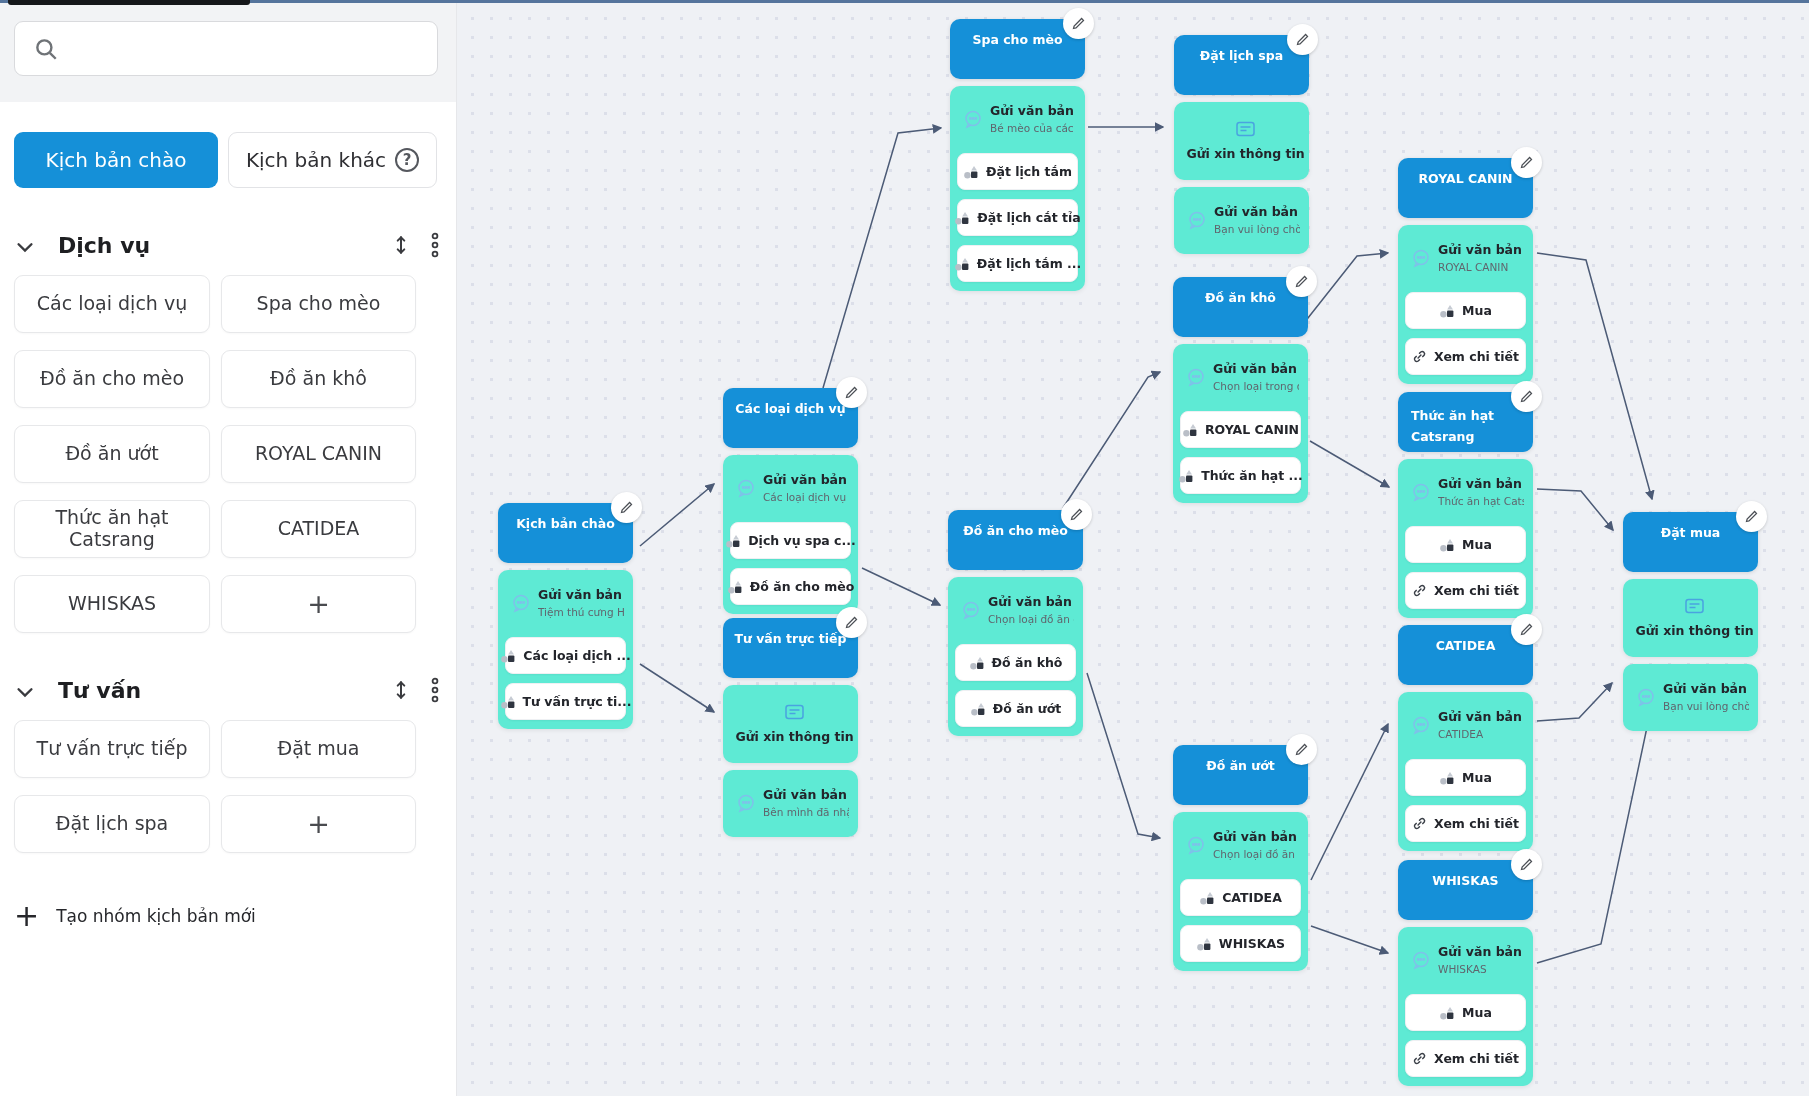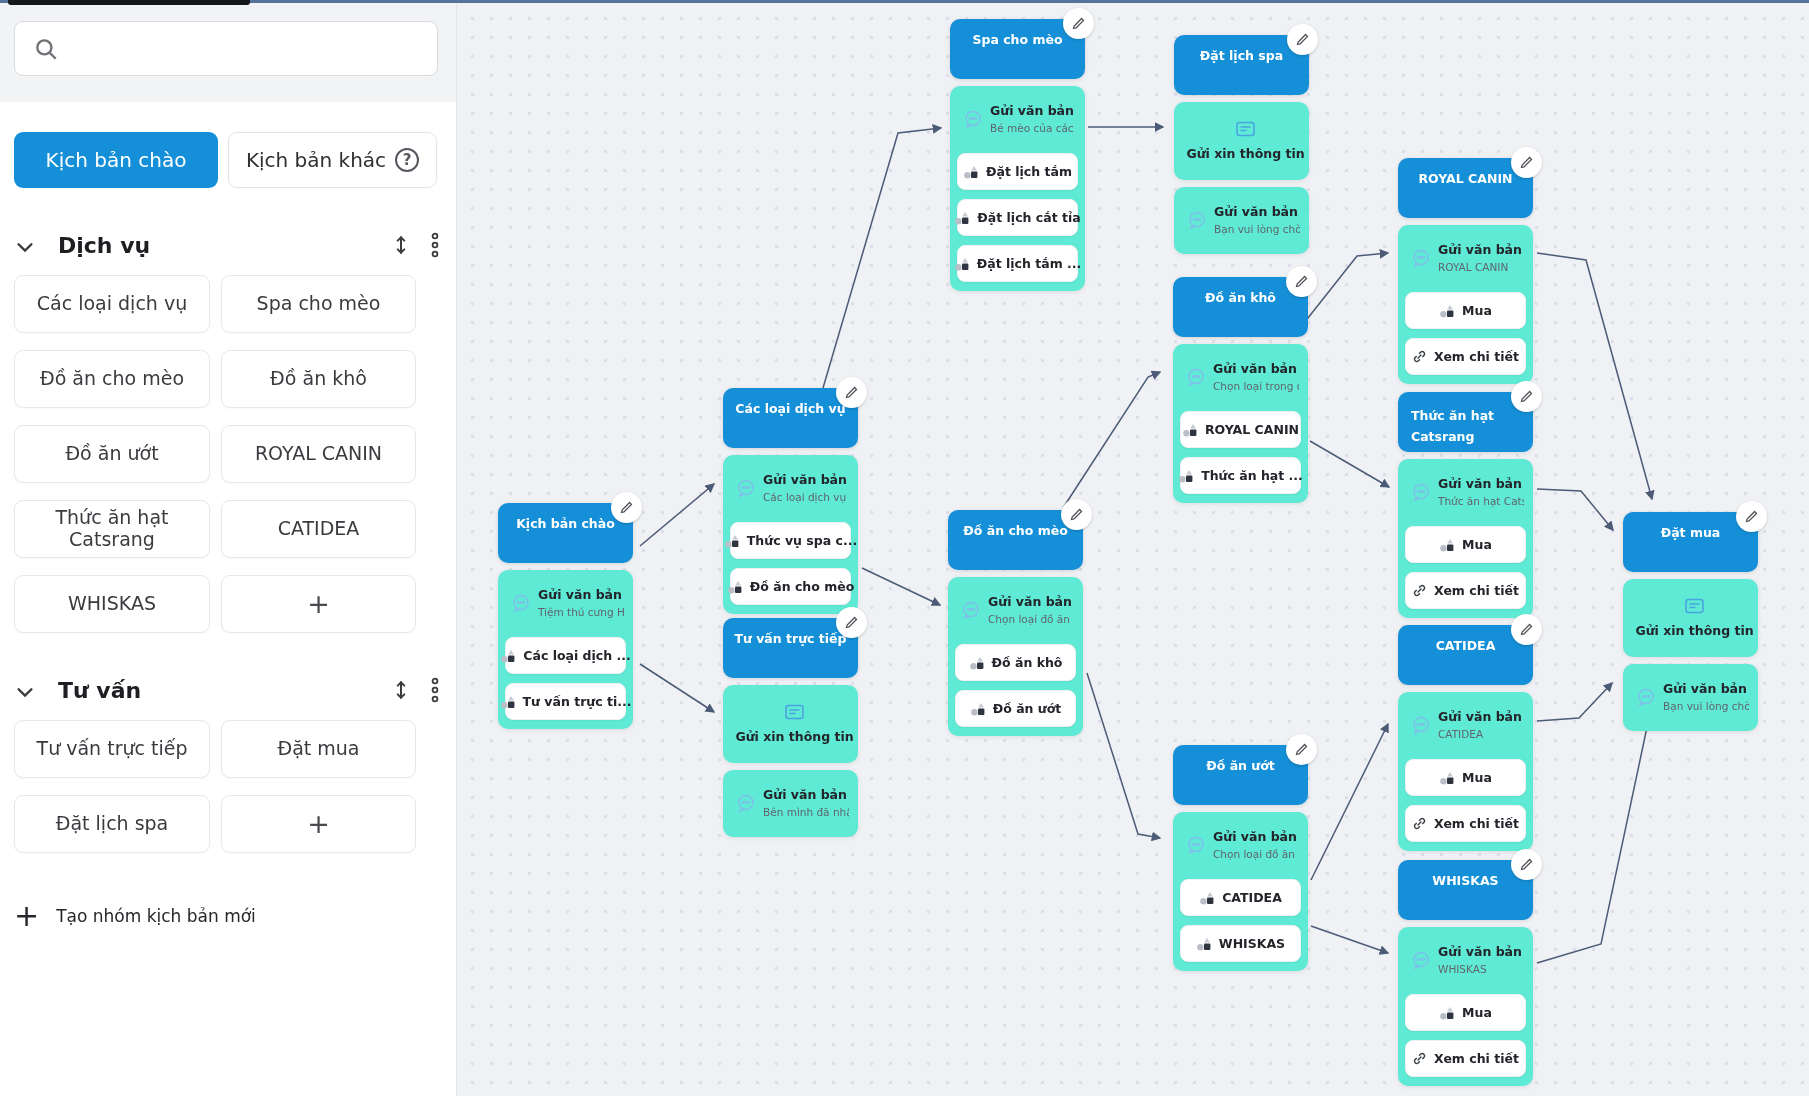--- a/index.html
+++ b/index.html
@@ -267,21 +267,21 @@
           </span>
       </div>
       <div class="chip">
         <span class="icon">
             <svg width="16" height="16" viewBox="0 0 16 16">
               <circle cx="4.4" cy="11.2" r="3.2" fill="#b9bec7"></circle>
               <rect x="8" y="7.6" width="6.4" height="6.4" rx="1" fill="#2f3540"></rect>
               <path d="M11 2 L14 6.4 L8.2 6.4 Z" fill="#c6cbd3"></path>
             </svg>
           </span>
-        <span>Thức vụ spa c...</span>
+        <span>Dịch vụ spa c...</span>
       </div>
       <div class="chip">
         <span class="icon">
             <svg width="16" height="16" viewBox="0 0 16 16">
               <circle cx="4.4" cy="11.2" r="3.2" fill="#b9bec7"></circle>
               <rect x="8" y="7.6" width="6.4" height="6.4" rx="1" fill="#2f3540"></rect>
               <path d="M11 2 L14 6.4 L8.2 6.4 Z" fill="#c6cbd3"></path>
             </svg>
           </span>
         <span>Đồ ăn cho mèo</span>

